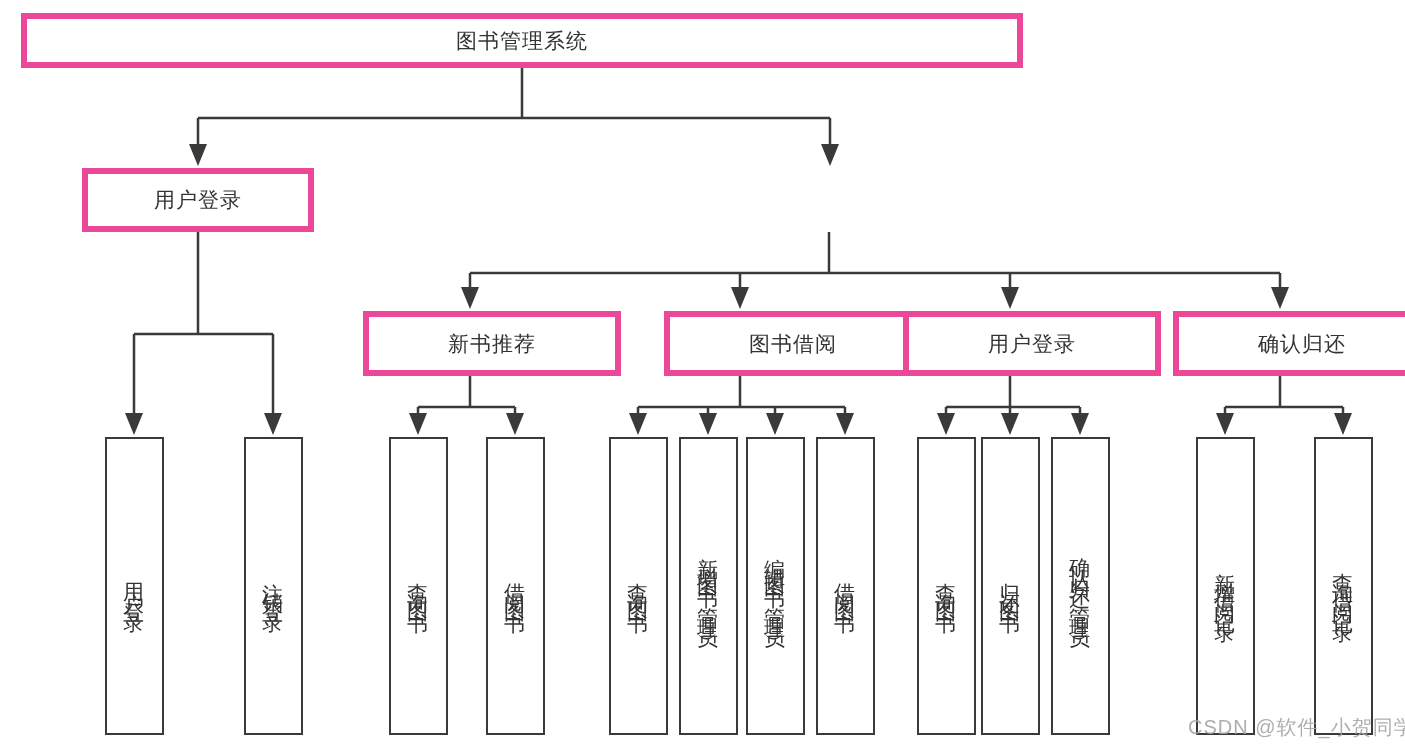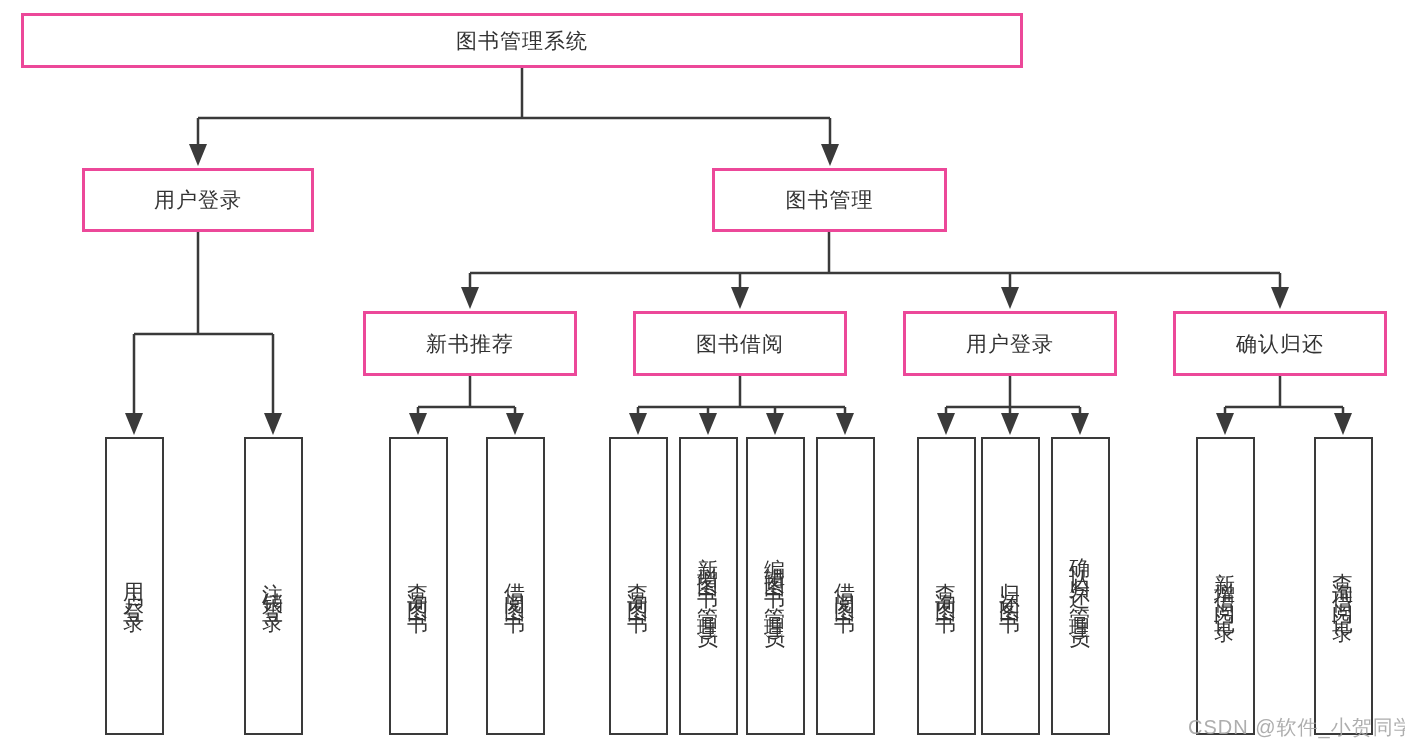--- a/index.html
+++ b/index.html
@@ -17,21 +17,21 @@
   }
   .wires {
     position: absolute;
     left: 0;
     top: 0;
     z-index: 1;
   }
   .hbox {
     position: absolute;
     box-sizing: border-box;
-    border: 3px solid #ec4899;
+    border: 6px solid #ec4899;
     background: #ffffff;
     display: flex;
     align-items: center;
     justify-content: center;
     color: #333333;
     font-size: 21px;
     letter-spacing: 1px;
     z-index: 2;
   }
   .leaf {
@@ -50,23 +50,23 @@
     color: #333333;
     font-size: 21px;
     letter-spacing: 10px;
     line-height: 1;
     z-index: 2;
   }
   
   .box-root { left: 21px;  top: 13px;  width: 1002px; height: 55px; }
   .box-l2a  { left: 82px;  top: 168px; width: 232px;  height: 64px; }
   .box-l2b  { left: 712px; top: 168px; width: 235px;  height: 64px; }
-  .box-l3   { top: 311px; width: 214px; height: 65px; }
+  .box-l3   { top: 311px; width: 258px; height: 65px; }
   .box-s1 { left: 363px; }
-  .box-s2 { left: 633px; font-family: Liberation Mono, monospace; }
+  .box-s2 { left: 664px; font-family: Liberation Mono, monospace; }
   .box-s3 { left: 903px; }
   .box-s4 { left: 1173px; }
   
   .leaf-a1 { left: 104.5px; }
   .leaf-a2 { left: 243.5px; }
   .leaf-b1 { left: 388.5px; }
   .leaf-b2 { left: 485.5px; }
   .leaf-c1 { left: 608.5px; }
   .leaf-c2 { left: 678.5px; }
   .leaf-c3 { left: 745.5px; }
@@ -120,21 +120,20 @@
         <polygon points="1001,413 1019,413 1010,435" fill="#3a3a3a"></polygon>
         <polygon points="1071,413 1089,413 1080,435" fill="#3a3a3a"></polygon>
         <polygon points="1216,413 1234,413 1225,435" fill="#3a3a3a"></polygon>
         <polygon points="1334,413 1352,413 1343,435" fill="#3a3a3a"></polygon>
       </g>
   </svg>
 
   <div class="hbox box-root">图书管理系统</div>
 
   <div class="hbox box-l2a">用户登录</div>
-  <div class="hbox box-l2b">图书管理</div>
 
   <div class="hbox box-l3 box-s1">新书推荐</div>
   <div class="hbox box-l3 box-s2">图书借阅</div>
   <div class="hbox box-l3 box-s3">用户登录</div>
   <div class="hbox box-l3 box-s4">确认归还</div>
 
   <div class="leaf leaf-a1">用户登录</div>
   <div class="leaf leaf-a2">注销登录</div>
 
   <div class="leaf leaf-b1">查询图书</div>

